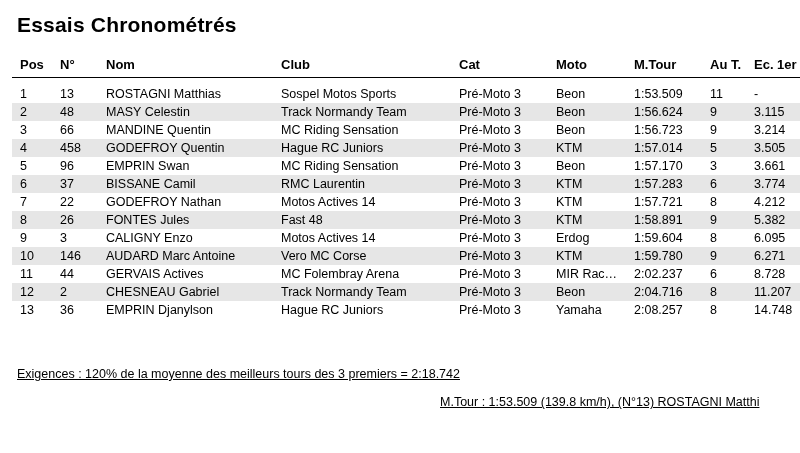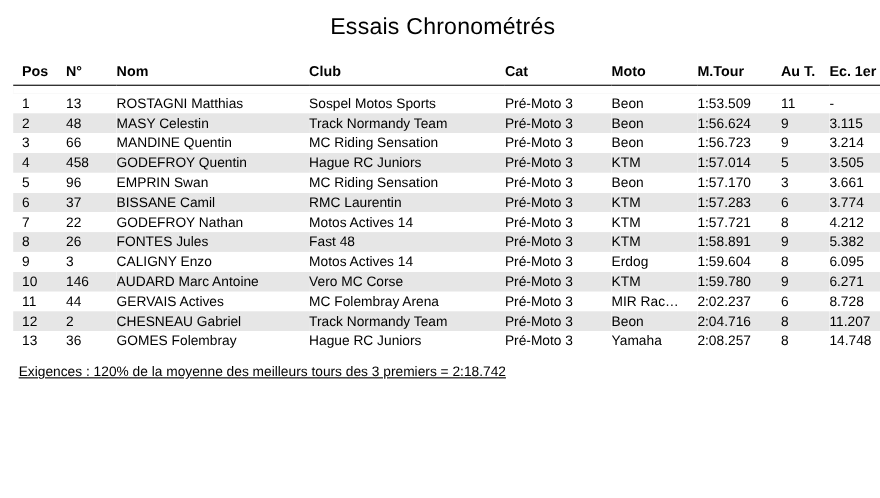--- a/index.html
+++ b/index.html
@@ -24,25 +24,24 @@
   }
   .title-main {
     font-size: 21px;
     font-weight: bold;
     letter-spacing: 0.2px;
     margin: 6px 0 0 5px;
     line-height: 1.25;
   }
   .title-sub {
     font-size: 21px;
-    font-weight: normal;
+    font-weight: bold;
     letter-spacing: 0.2px;
     margin: 12px 0 0 5px;
     line-height: 1.25;
-    text-align: center;
   }
   .table-wrap {
     margin-top: 19px;
   }
   table.results {
     width: 100%;
     border-collapse: collapse;
     font-size: 12.5px;
     table-layout: fixed;
   }
@@ -79,20 +78,21 @@
   thead .c-pos { padding-left: 8px !important; }
   .spacer-row td { height: 7px; padding: 0 !important; background: #fff !important; }
   .footer {
     margin-top: 12px;
     font-size: 12.5px;
   }
   .foot-left {
     text-decoration: underline;
     margin-left: 5px;
     display: inline-block;
+    margin-top: 36px;
   }
   .foot-right {
     text-decoration: underline;
     display: block;
     text-align: left;
     margin-top: 14px;
     margin-left: 428px;
   }
 </style>
 </head>
@@ -262,29 +262,30 @@
           <td class="c-cat">Pré-Moto 3</td>
           <td class="c-moto">Beon</td>
           <td class="c-tour">2:04.716</td>
           <td class="c-aut">8</td>
           <td class="c-ec">11.207</td>
         </tr>
 
         <tr>
           <td class="c-pos">13</td>
           <td class="c-num">36</td>
-          <td class="c-nom">GOMES Folembray</td>
+          <td class="c-nom">EMPRIN Djanylson</td>
           <td class="c-club">Hague RC Juniors</td>
           <td class="c-cat">Pré-Moto 3</td>
           <td class="c-moto">Yamaha</td>
           <td class="c-tour">2:08.257</td>
           <td class="c-aut">8</td>
           <td class="c-ec">14.748</td>
         </tr>
       </tbody>
     </table>
   </div>
 
   <div class="footer">
     <span class="foot-left">Exigences : 120% de la moyenne des meilleurs tours des 3 premiers = 2:18.742</span>
+    <span class="foot-right">M.Tour : 1:53.509 (139.8 km/h), (N°13) ROSTAGNI Matthi</span>
   </div>
 
 </div>
 
 </body></html>

